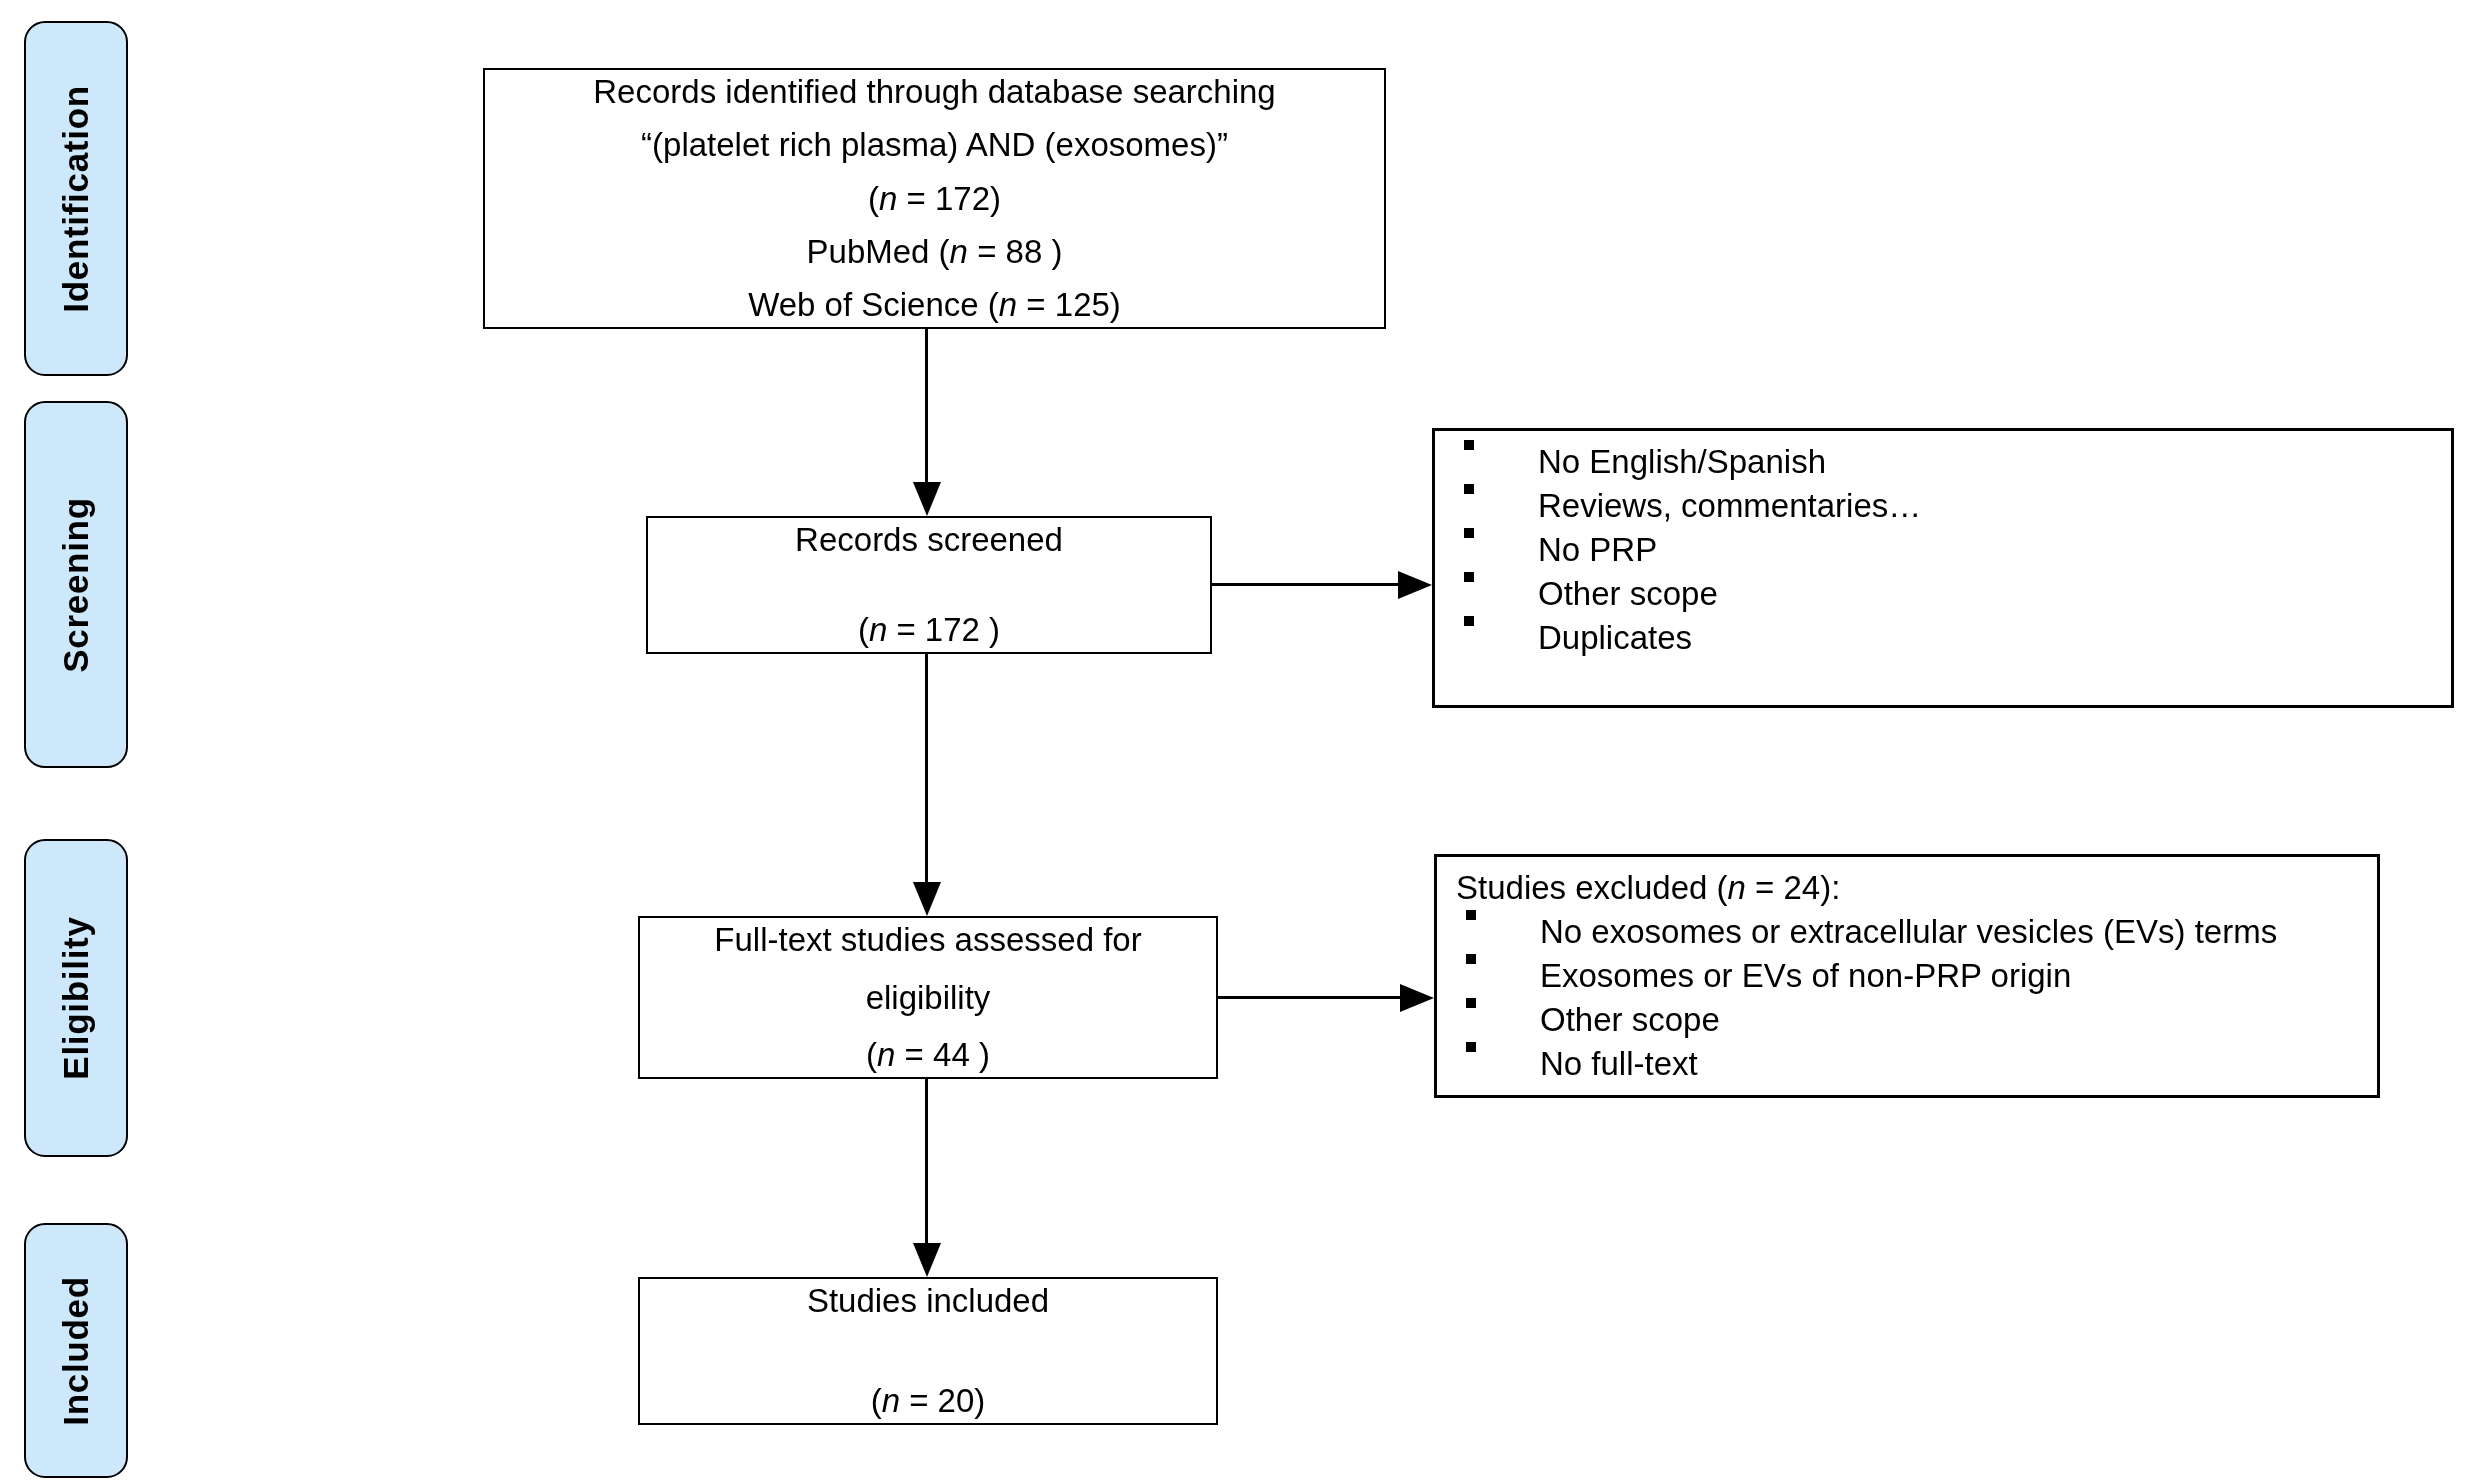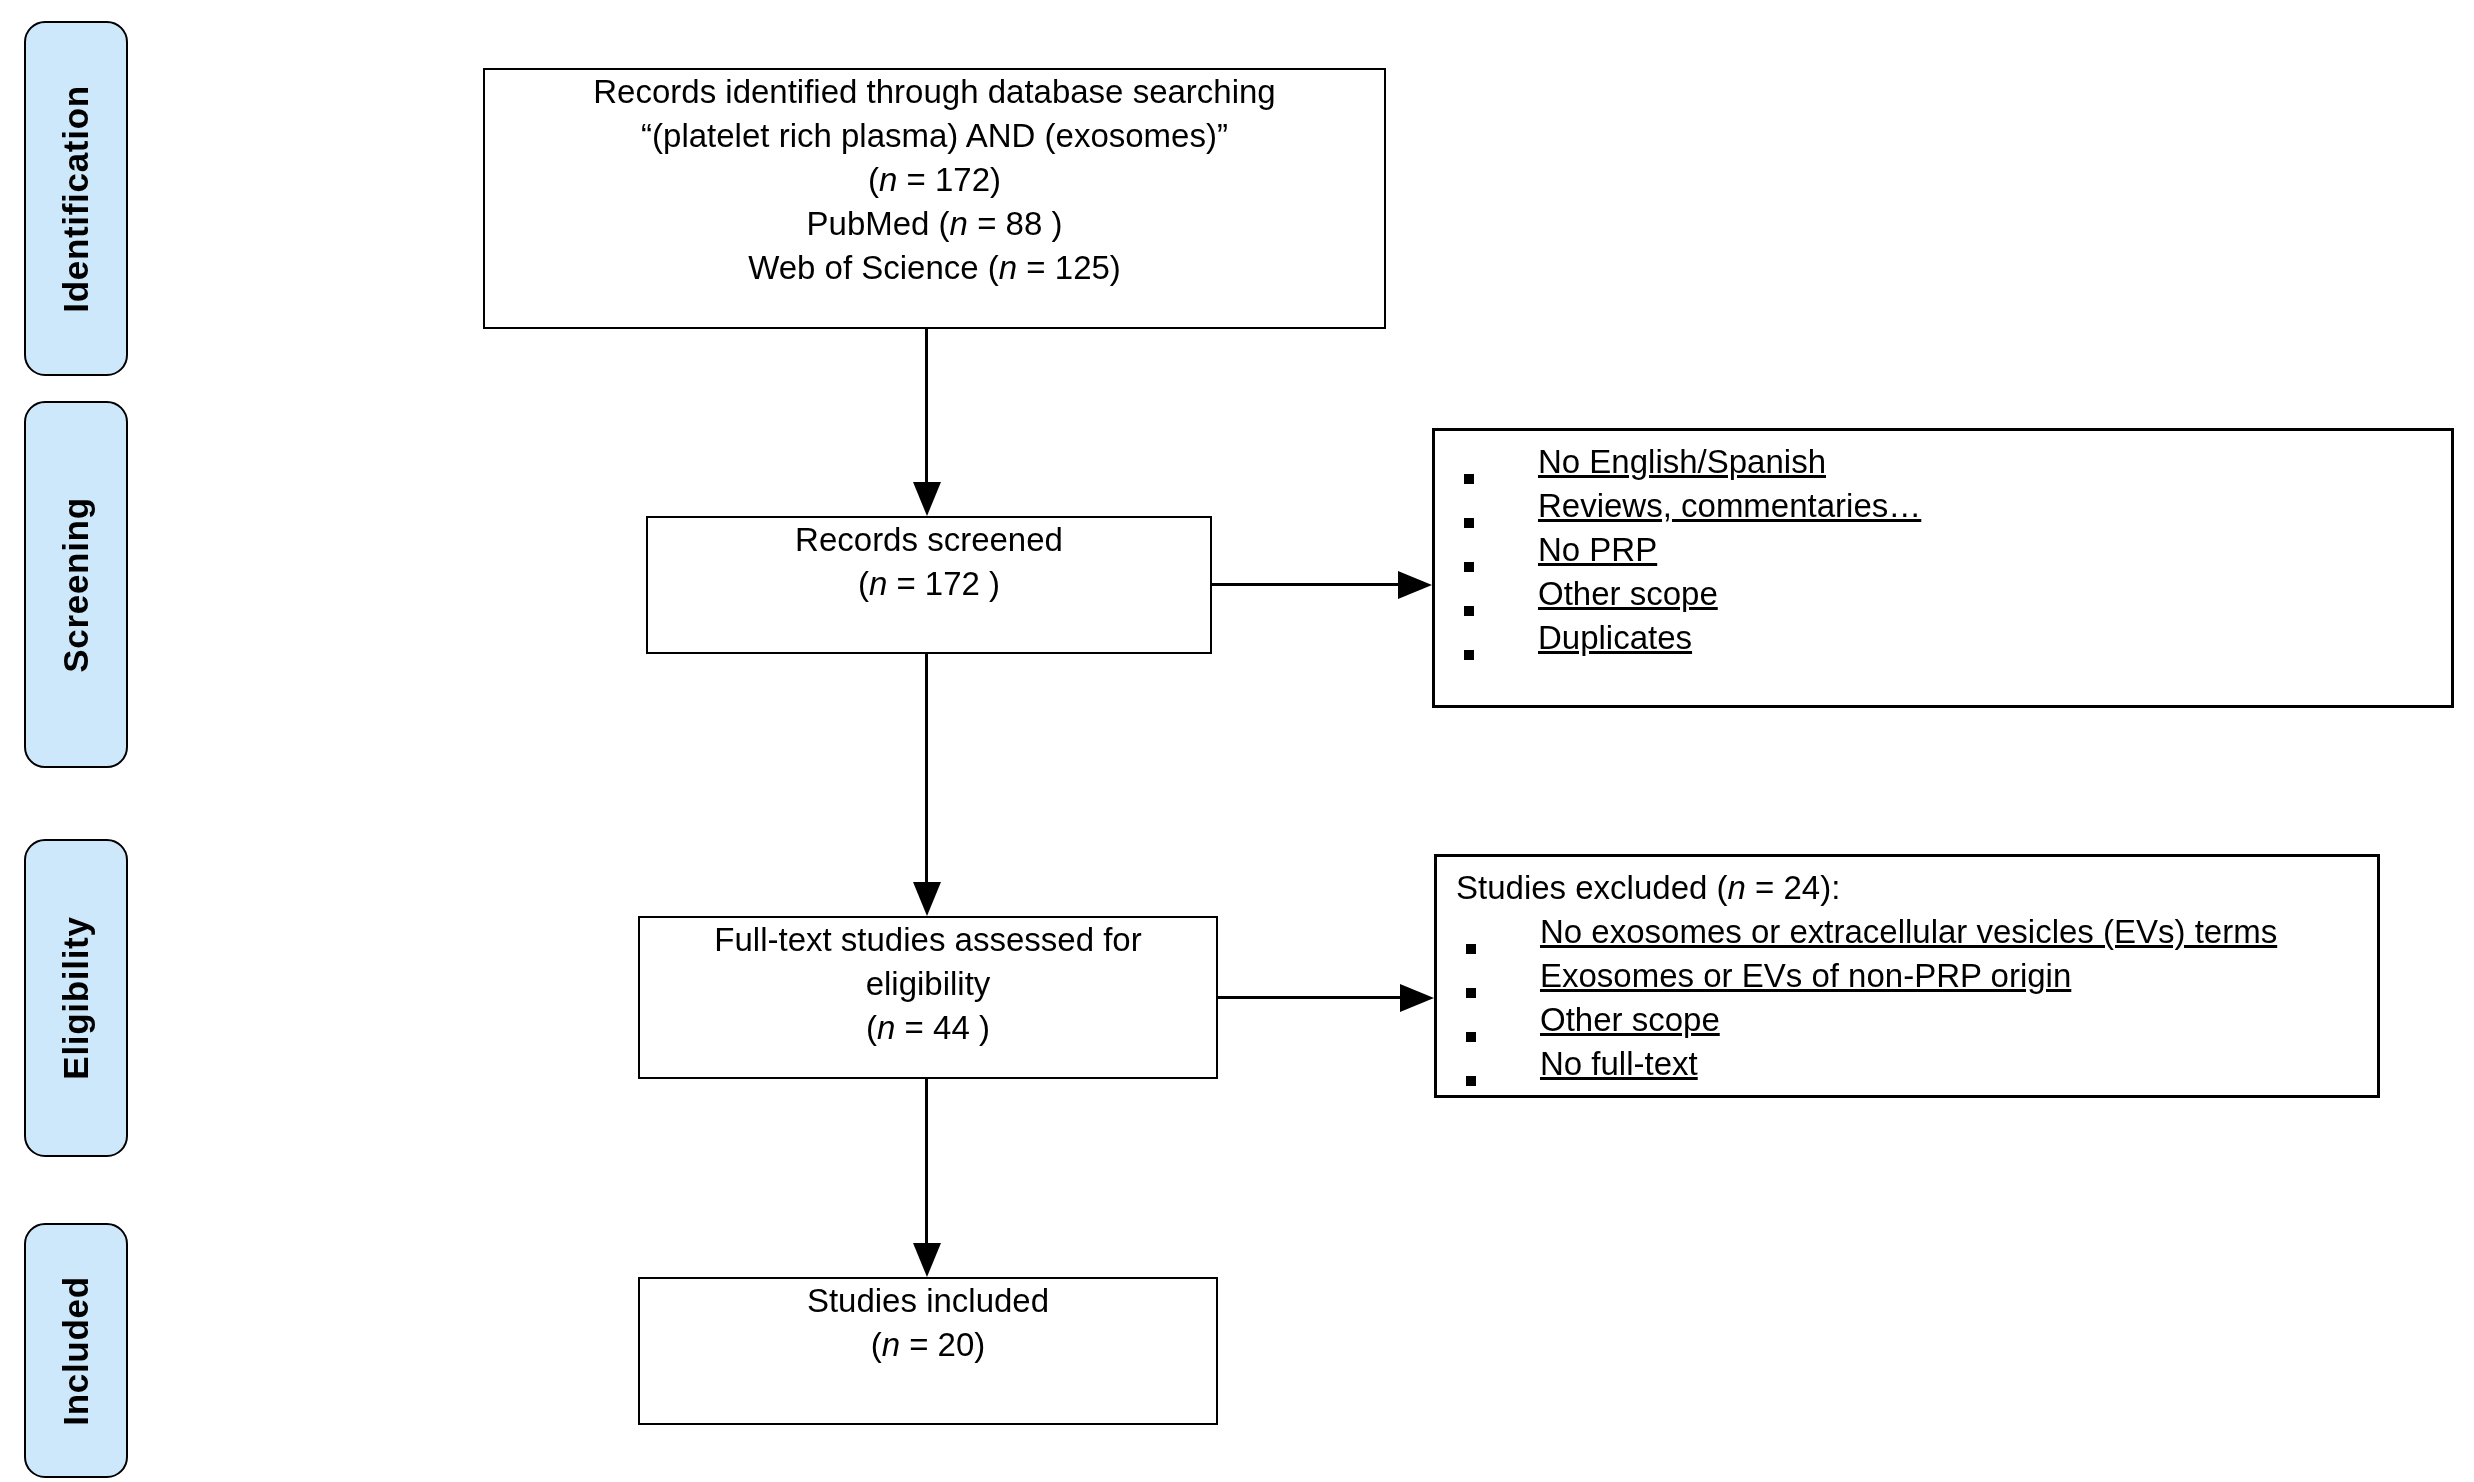--- a/index.html
+++ b/index.html
@@ -34,35 +34,35 @@
   }
 
   
   .box {
     position: absolute;
     border: 2.2px solid #000000;
     background: #ffffff;
     box-sizing: border-box;
     display: flex;
     flex-direction: column;
-    justify-content: flex-start;
+    justify-content: space-between;
     text-align: center;
     font-size: 33px;
     line-height: 44px;
   }
   .box.excl {
     border-width: 3px;
     text-align: left;
     justify-content: flex-start;
     padding: 9px 13.3px 6px 19px;
   }
   .bl { white-space: nowrap; }
   .it { font-style: italic; }
 
-  .brow { display: flex; align-items: flex-end; white-space: nowrap; text-decoration: underline; }
+  .brow { display: flex; align-items: flex-start; white-space: nowrap; }
   .bsq {
     width: 9.6px; height: 9.6px;
     background: #000000;
     flex: none;
     margin-left: 10.4px;
     margin-right: 64px;
   }
 
   
   .vline { position: absolute; width: 3px; background: #000000; }

